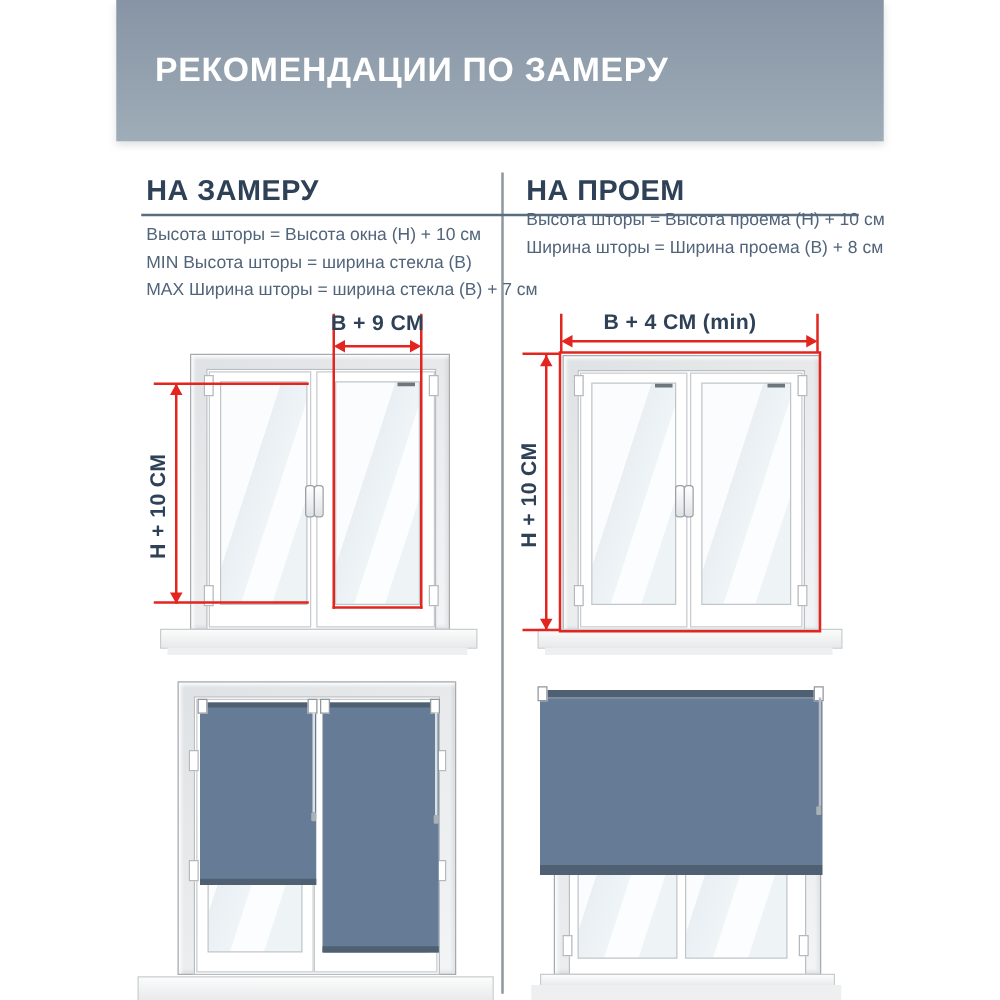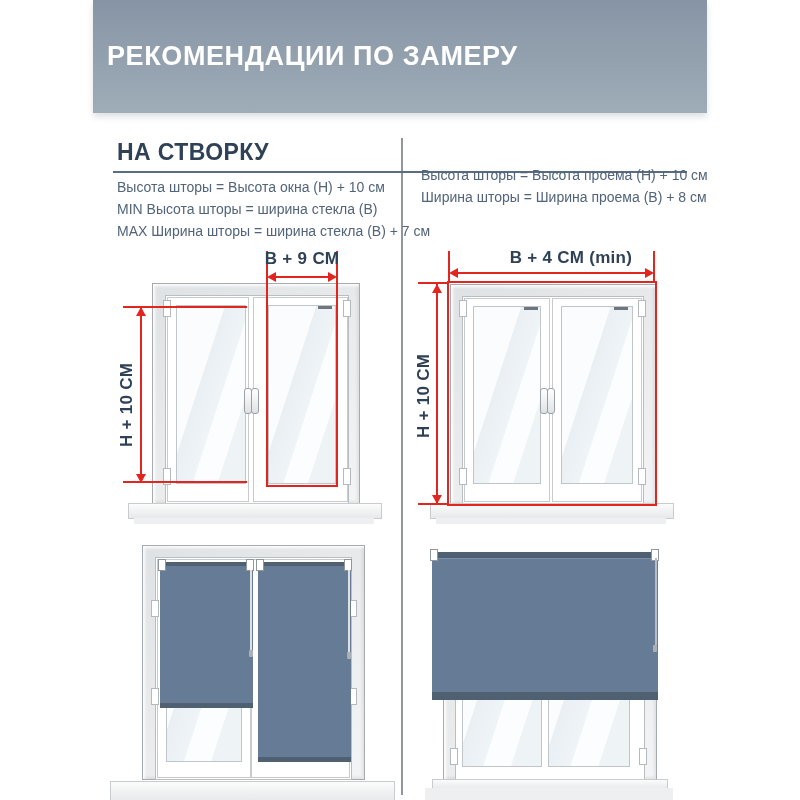--- a/index.html
+++ b/index.html
@@ -9,21 +9,21 @@
   }
   html,body{margin:0;padding:0;background:#fff;}
   .page{position:relative;width:800px;height:800px;background:#fff;overflow:hidden;
         font-family:"Liberation Sans","DejaVu Sans",sans-serif;}
   .abs{position:absolute;}
   
   .banner{position:absolute;left:93px;top:0;width:614px;height:113px;
           background:linear-gradient(180deg,var(--banner-top),var(--banner-bot));
           box-shadow:0 4px 6px rgba(110,120,132,.22);
           display:flex;align-items:center;}
-  .banner-title{color:#fff;font-size:27px;font-weight:bold;letter-spacing:.6px;padding-left:14px;white-space:nowrap;}
+  .banner-title{color:#fff;font-size:27px;font-weight:bold;letter-spacing:.6px;padding-left:31px;white-space:nowrap;}
   
   .col-heading{position:absolute;font-size:23px;font-weight:bold;color:var(--ink);letter-spacing:.4px;white-space:nowrap;}
   .heads-underline{position:absolute;background:#5a6c7f;height:2px;}
   .vdivider{position:absolute;background:var(--divider);width:2px;}
   .formula{font-size:14px;color:var(--body);line-height:22px;white-space:nowrap;}
   
   .niche{position:absolute;background:linear-gradient(145deg,#dfe2e4,#f3f4f5);
          border:1px solid #a6abaf;
          box-shadow:inset 2px 2px 3px rgba(255,255,255,.9),inset -2px -2px 3px rgba(0,0,0,.07);}
   .winframe{position:absolute;background:#fff;border:1px solid #b9bec2;}
@@ -60,27 +60,28 @@
 
 <div class="page">
 
   <div class="banner">
     <div class="banner-title">РЕКОМЕНДАЦИИ ПО ЗАМЕРУ</div>
   </div>
 
   <div class="vdivider" style="left:401px;top:138px;height:657px;"></div>
   <div class="heads-underline" style="left:113px;top:171px;width:574px;"></div>
 
-  <div class="col-heading" style="left:117px;top:139px;">НА СТВОРКУ</div>
+  <div class="col-heading" style="left:117px;top:139px;">НА ЗАМЕРУ</div>
   <div class="abs" style="left:117px;top:176px;">
     <div class="formula">Высота шторы = Высота окна (Н) + 10 см</div>
     <div class="formula">MIN Высота шторы = ширина стекла (В)</div>
     <div class="formula">MAX Ширина шторы = ширина стекла (В) + 7 см</div>
   </div>
 
+  <div class="col-heading" style="left:421px;top:139px;">НА ПРОЕМ</div>
   <div class="abs" style="left:421px;top:164px;">
     <div class="formula">Высота шторы = Высота проема (Н) + 10 см</div>
     <div class="formula">Ширина шторы = Ширина проема (В) + 8 см</div>
   </div>
 
   <div class="niche" style="left:152px;top:283px;width:206px;height:219px;"></div>
   <div class="winframe" style="left:165px;top:295px;width:182px;height:207px;"></div>
   <div class="sash" style="left:167px;top:297px;width:80px;height:203px;"></div>
   <div class="glass" style="left:176px;top:305px;width:68px;height:177px;"></div>
   <div class="sash" style="left:253px;top:297px;width:93px;height:203px;"></div>
@@ -125,21 +126,21 @@
   <div class="hinge" style="left:638px;top:468px;"></div>
   <div class="sill" style="left:430px;top:503px;width:242px;height:14px;"></div>
   <div class="sill-shadow" style="left:436px;top:518px;width:230px;height:6px;"></div>
 
   <div class="rrect" style="left:447px;top:281px;width:206px;height:221px;"></div>
   <div class="rline" style="left:448px;top:251px;width:2px;height:31px;"></div>
   <div class="rline" style="left:653px;top:251px;width:2px;height:31px;"></div>
   <div class="rline" style="left:452px;top:272px;width:200px;height:2px;"></div>
   <div class="arr l" style="left:449px;top:268px;"></div>
   <div class="arr r" style="left:645px;top:268px;"></div>
-  <div class="dimlabel" style="left:471px;top:248px;width:200px;">В + 4 СМ (min)</div>
+  <div class="dimlabel" style="left:444px;top:248px;width:200px;">В + 4 СМ (min)</div>
   <div class="rline" style="left:436px;top:284px;width:2px;height:220px;"></div>
   <div class="arr u" style="left:432px;top:284px;"></div>
   <div class="arr d" style="left:432px;top:495px;"></div>
   <div class="rline" style="left:418px;top:282px;width:30px;height:2px;"></div>
   <div class="rline" style="left:418px;top:503px;width:30px;height:2px;"></div>
   <div class="dimlabel vlabel" style="left:424px;top:396px;">Н + 10 СМ</div>
 
   <div class="niche" style="left:142px;top:545px;width:221px;height:233px;"></div>
   <div class="winframe" style="left:155px;top:557px;width:195px;height:221px;"></div>
   <div class="sash" style="left:157px;top:559px;width:92px;height:217px;"></div>

